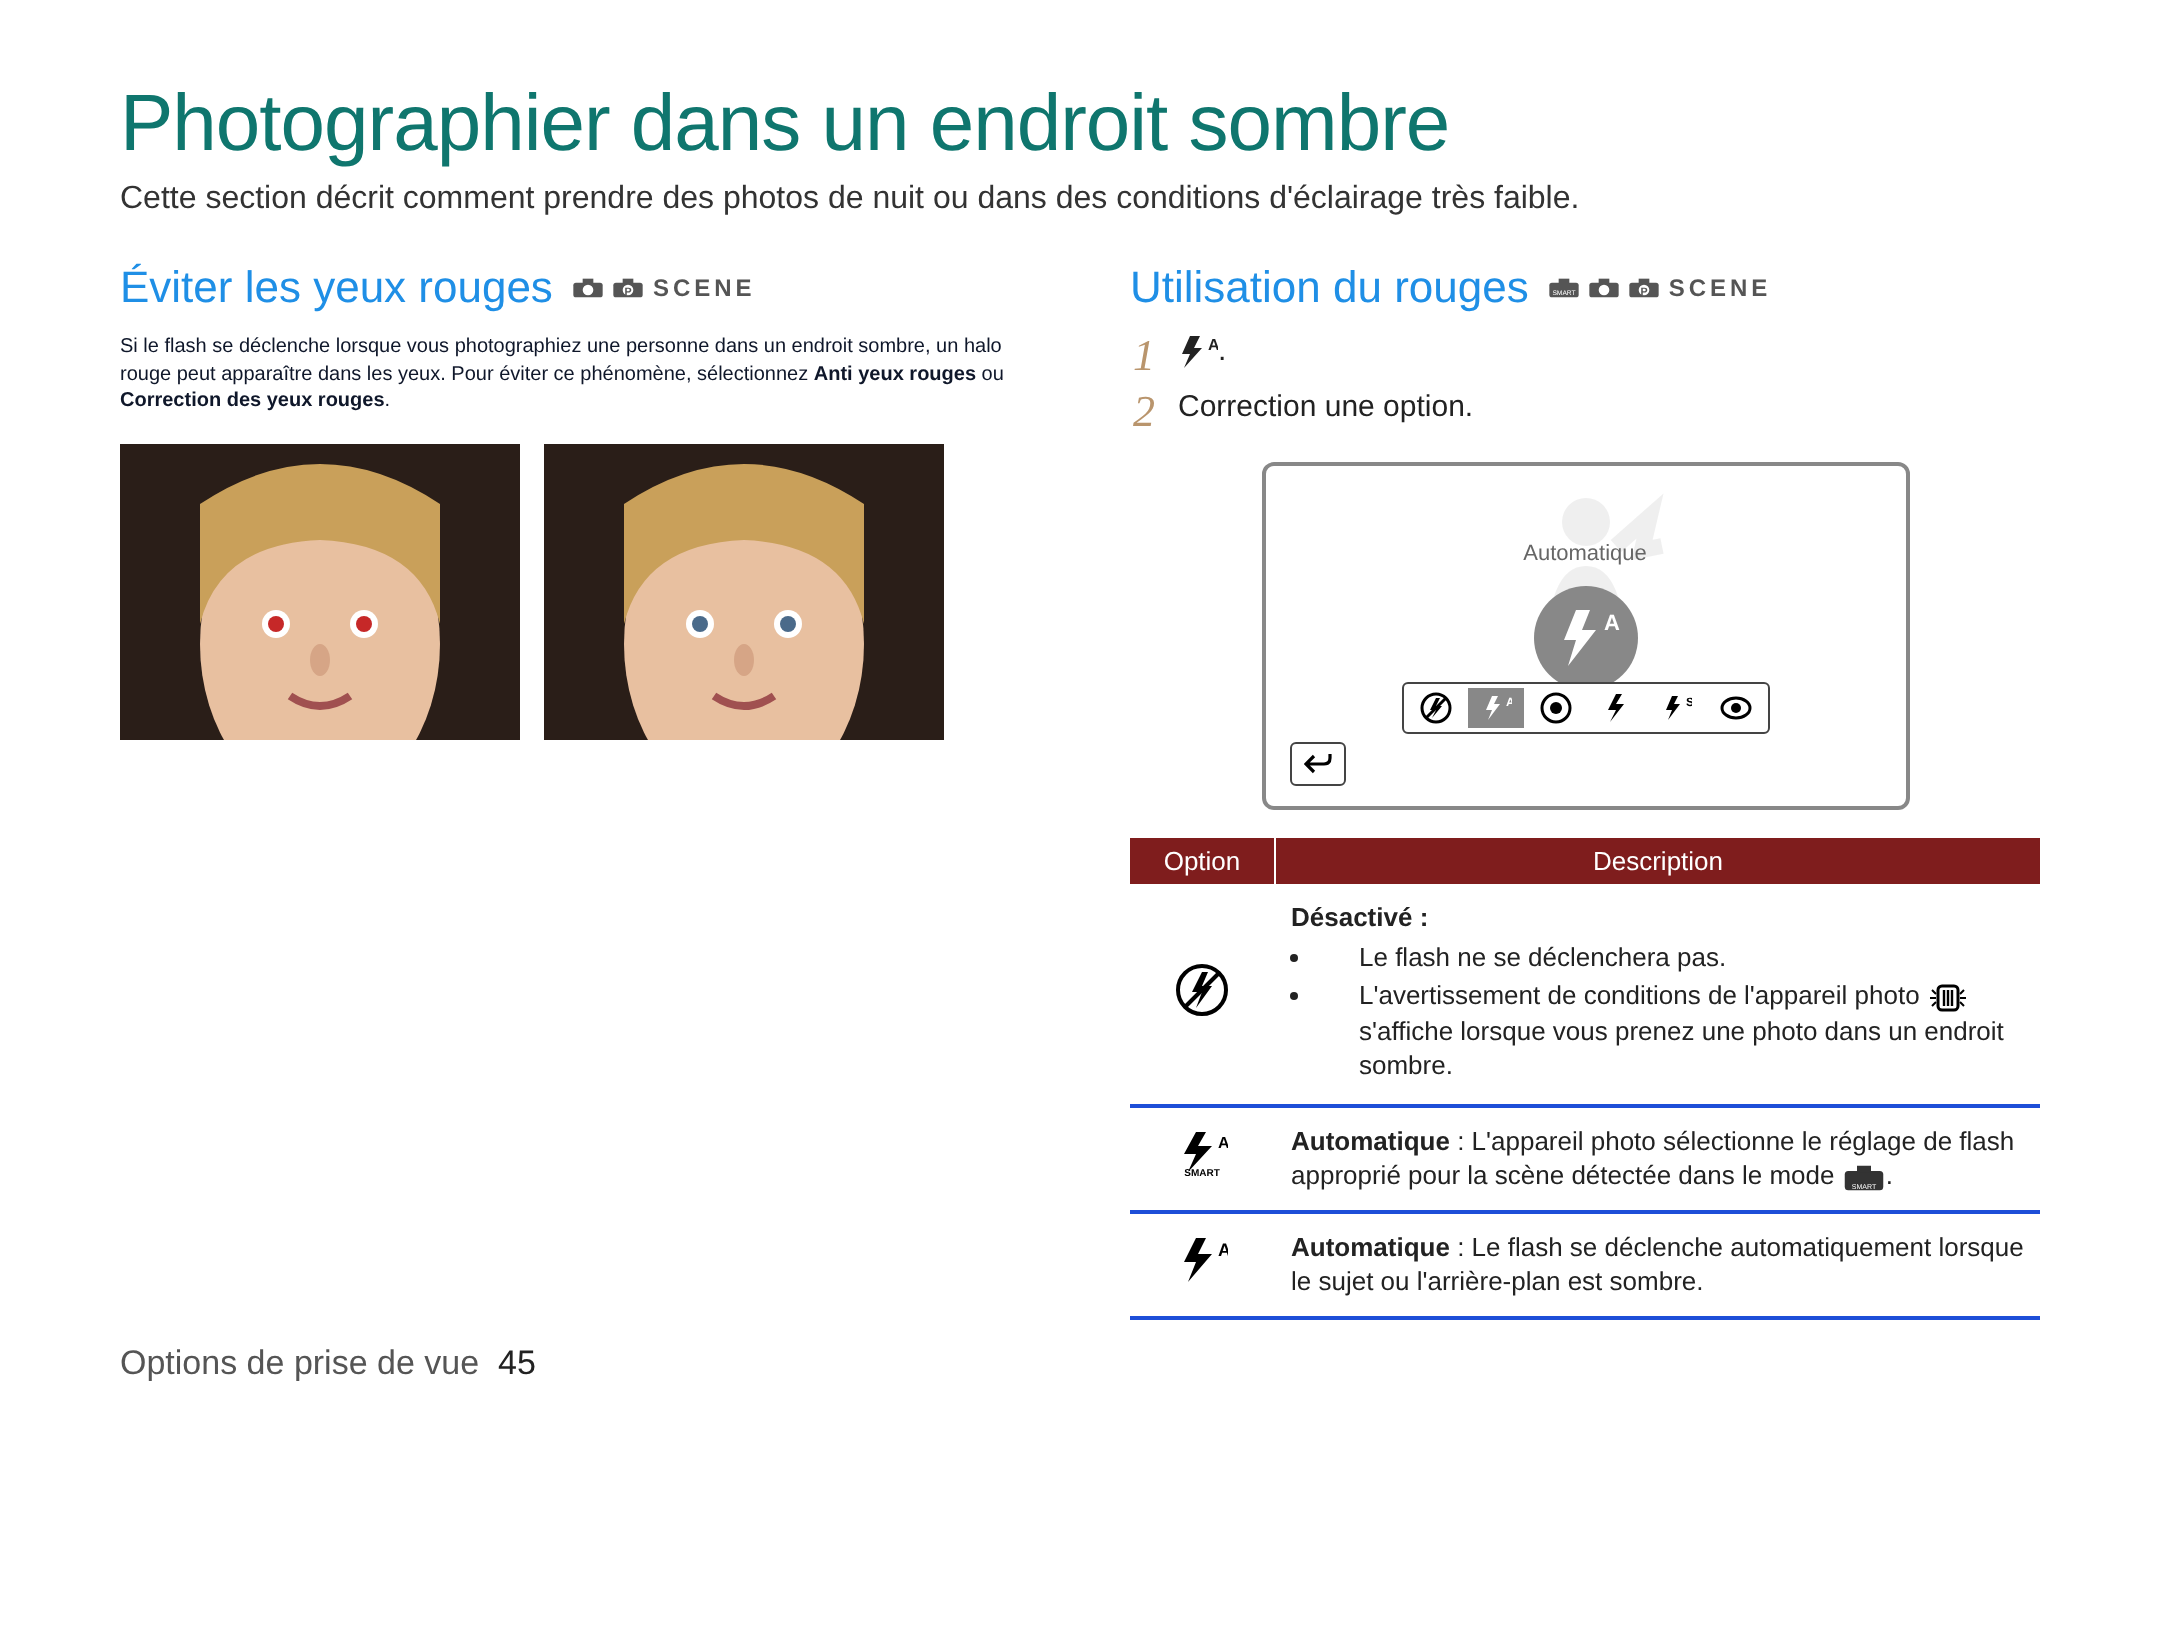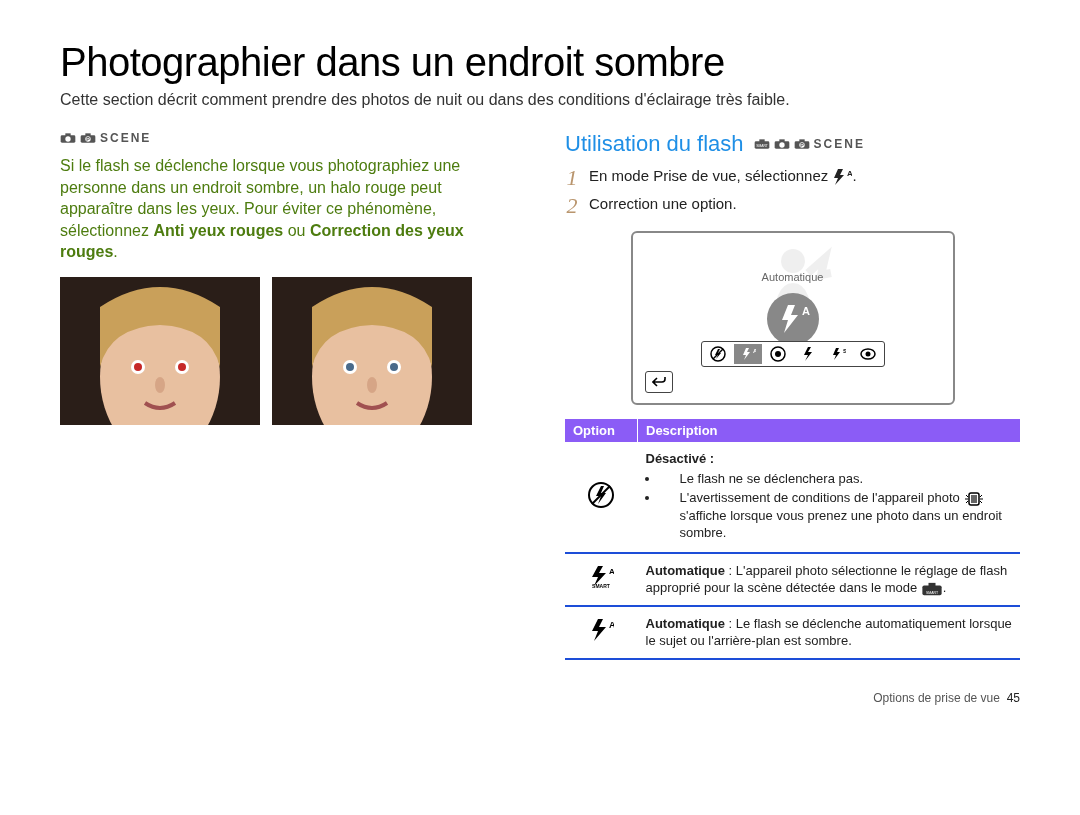--- a/index.html
+++ b/index.html
@@ -12,21 +12,21 @@
     height: 815px;
     overflow: hidden;
   }
   .page {
     padding: 40px 60px 20px 60px;
   }
   h1 {
     font-family: "Helvetica Neue", Arial, sans-serif;
     font-weight: 300;
     font-size: 40px;
-    color: #000000;
+    color: #0f766e;
     margin: 0 0 6px 0;
     letter-spacing: -0.5px;
   }
   .intro {
     font-size: 16px;
     color: #333;
     margin: 0 0 22px 0;
   }
   .cols {
     display: flex;
@@ -52,23 +52,23 @@
   }
   .mode-icons-inline svg { width: 16px; height: 12px; }
   .scene-word {
     font-family: "Arial Narrow", Arial, sans-serif;
     font-weight: bold;
     font-size: 12px;
     letter-spacing: 2px;
     color: #555;
   }
   .body-text {
-    font-size: 16px;
+    font-size: 10px;
     line-height: 1.35;
-    color: #4d7c0f;
+    color: #0f172a;
     margin: 0 0 12px 0;
   }
   .bold { font-weight: bold; }
   .photos {
     display: flex;
     gap: 12px;
     margin-top: 14px;
   }
   .photo {
     width: 200px;
@@ -183,24 +183,24 @@
     justify-content: center;
     background: #fff;
   }
 
   table.options {
     width: 100%;
     border-collapse: collapse;
     font-size: 13px;
   }
   table.options th {
-    background: #8b5cf6;
+    background: #7f1d1d;
     color: #fff;
-    font-weight: bold;
-    text-align: left;
+    font-weight: normal;
+    text-align: center;
     padding: 4px 8px;
   }
   table.options th:first-child {
     width: 56px;
     border-right: 1px solid #fff;
   }
   table.options td {
     padding: 8px;
     vertical-align: top;
     border-bottom: 2px solid #1d4ed8;
@@ -210,38 +210,39 @@
     text-align: center;
     vertical-align: middle;
   }
   .desc-list {
     margin: 2px 0 0 0;
     padding-left: 14px;
   }
   .desc-list li { margin-bottom: 2px; padding-left: 20px; }
   .inline-icon { vertical-align: middle; }
   .footer {
-    text-align: right;
-    font-size: 12px;
+    text-align: left;
+    font-size: 17px;
     color: #555;
-    margin-top: 31px;
+    margin-top: 12px;
   }
   .page-num { color: #222; }
 </style>
 </head>
 <body>
 
 <div class="page">
   <h1>Photographier dans un endroit sombre</h1>
   <p class="intro">Cette section décrit comment prendre des photos de nuit ou dans des conditions d'éclairage très faible.</p>
 
   <div class="cols">
 
     <div class="col">
       <h2>
+        <span>Éviter les yeux rouges</span>
         <span class="mode-icons-inline">
           <svg viewBox="0 0 24 16">
               <rect x="1" y="4" width="22" height="11" rx="2" fill="#555"></rect>
               <rect x="8" y="1" width="8" height="4" fill="#555"></rect>
               <circle cx="12" cy="9.5" r="4" fill="#fff"></circle>
             </svg>
           <svg viewBox="0 0 24 16">
               <rect x="1" y="4" width="22" height="11" rx="2" fill="#555"></rect>
               <rect x="8" y="1" width="8" height="4" fill="#555"></rect>
               <circle cx="12" cy="9.5" r="4" fill="#fff"></circle>
@@ -278,21 +279,21 @@
               <circle cx="122" cy="90" r="4" fill="#4a6a8a"></circle>
             <path d="M85 126 Q100 136 115 126" stroke="#a05050" stroke-width="4" fill="none"></path>
             <ellipse cx="100" cy="108" rx="5" ry="8" fill="#d6a586"></ellipse>
           </svg>
         </span>
       </div>
     </div>
 
     <div class="col">
       <h2>
-        <span>Utilisation du flash</span>
+        <span>Utilisation du rouges</span>
         <span class="mode-icons-inline">
           <svg viewBox="0 0 24 16">
               <rect x="1" y="4" width="22" height="11" rx="2" fill="#555"></rect>
               <rect x="8" y="1" width="8" height="4" fill="#555"></rect>
               <text x="12" y="13" font-size="5" text-anchor="middle" fill="#fff" font-family="Arial">SMART</text>
             </svg>
           <svg viewBox="0 0 24 16">
               <rect x="1" y="4" width="22" height="11" rx="2" fill="#555"></rect>
               <rect x="8" y="1" width="8" height="4" fill="#555"></rect>
               <circle cx="12" cy="9.5" r="4" fill="#fff"></circle>
@@ -304,21 +305,21 @@
               <text x="12" y="13" font-size="8" text-anchor="middle" fill="#555" font-family="Arial" font-weight="bold">P</text>
             </svg>
           <span class="scene-word">SCENE</span>
         </span>
       </h2>
 
       <ol class="steps">
         <li>
           <span class="step-num">1</span>
           <span>
-            <span>En mode Prise de vue, sélectionnez </span><svg class="flash-auto-icon" width="20" height="16" viewBox="0 0 20 16">
+            <svg class="flash-auto-icon" width="20" height="16" viewBox="0 0 20 16">
                 <path d="M6 0 L2 9 L6 9 L3 16 L12 6 L8 6 L11 0 Z" fill="#222"></path>
                 <text x="15" y="7" font-size="8" fill="#222" font-family="Arial" font-weight="bold">A</text>
               </svg><span>.</span>
           </span>
         </li>
         <li>
           <span class="step-num">2</span>
           <span>Correction une option.</span>
         </li>
       </ol>

